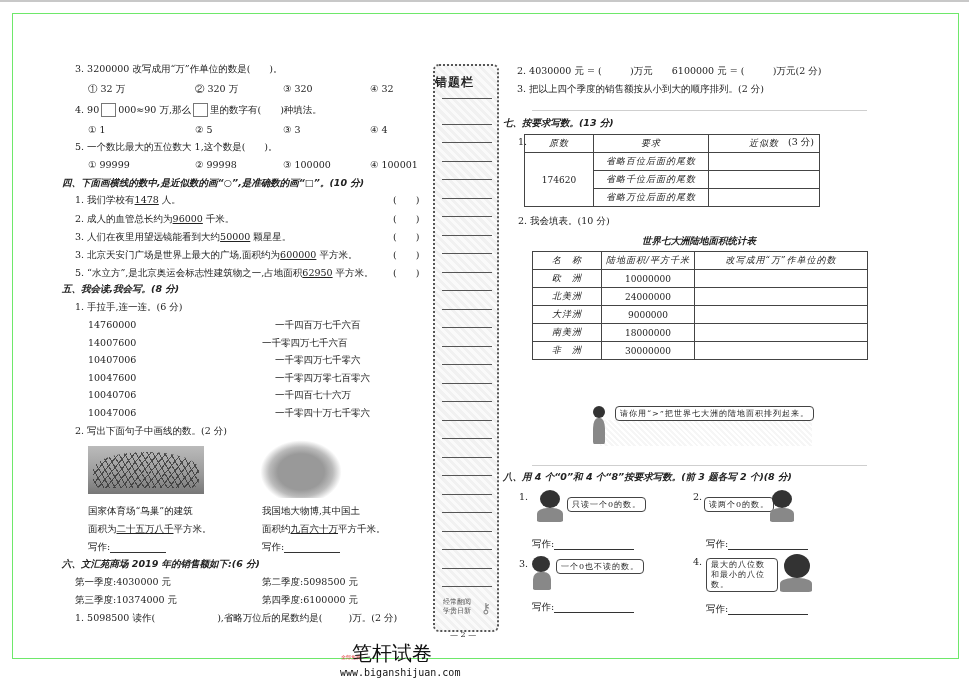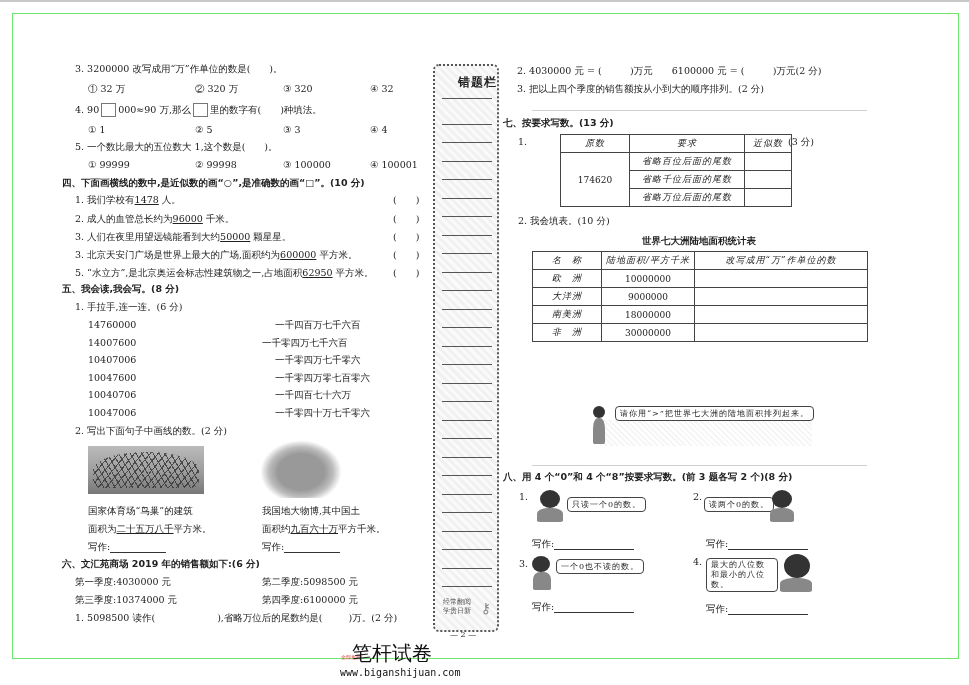--- a/index.html
+++ b/index.html
@@ -9,30 +9,30 @@
     font-family:"DejaVu Serif","Liberation Serif",serif;
     color:#222;
   }
   .topbar { position:absolute; left:0; top:0; width:969px; height:2px; background:#c8c8c8; }
   .frame {
     position:absolute; left:12px; top:13px; width:947px; height:646px;
     border:1.5px solid #6ee86a; box-sizing:border-box;
   }
   .abs { position:absolute; white-space:nowrap; }
   .t { font-size:9.5px; line-height:12px; }
-  .h { font-size:9.5px; font-weight:bold; font-family:"DejaVu Sans","Liberation Sans",sans-serif; }
+  .h { font-size:9.5px; font-weight:bold; font-family:"DejaVu Sans","Liberation Sans",sans-serif;font-style:italic; }
   .u { text-decoration:underline; }
   .blank { display:inline-block; width:13px; height:12px; border:1px solid #777; vertical-align:middle; margin:0 2px; }
   
   .errcol {
     position:absolute; left:433px; top:64px; width:66px; height:568px;
     border:2px dotted #555; border-radius:6px; box-sizing:border-box;
     background:repeating-linear-gradient(45deg,#fafafa 0 3px,#f1f1f1 3px 6px);
   }
-  .errcol .title { position:absolute; left:0; width:100%; top:8px; text-align:right;
+  .errcol .title { position:absolute; left:0; width:100%; top:8px; text-align:left;
     font-family:"DejaVu Sans","Liberation Sans",sans-serif; font-size:12px; font-weight:bold; letter-spacing:1px; }
   .errcol .line { position:absolute; left:7px; width:50px; height:1px; background:#555; }
   .errcol .motto { position:absolute; left:8px; bottom:14px; font-size:7px; line-height:9px; color:#555; }
   .errcol .key { position:absolute; right:6px; bottom:14px; font-size:14px; color:#888; }
   .sep { position:absolute; height:1px; background:#cfcfcf; }
   table.t1, table.t2 { position:absolute; border-collapse:collapse; font-size:9px; }
   table.t1 td, table.t2 td { border:1px solid #444; text-align:center; padding:0; }
   .kai { font-family:"DejaVu Serif","Liberation Serif",serif; font-style:italic; letter-spacing:1px; }
   .photo1 { position:absolute; left:88px; top:446px; width:116px; height:48px;
     background:linear-gradient(#bbb,#999 60%,#777); overflow:hidden; }
@@ -158,21 +158,21 @@
   <div class="key">⚷</div>
 </div>
 
 <div class="abs t" style="left:517px;top:65px">2. 4030000 元 = (　　　)万元　　6100000 元 = (　　　)万元(2 分)</div>
 <div class="abs t" style="left:517px;top:83px">3. 把以上四个季度的销售额按从小到大的顺序排列。(2 分)</div>
 <div class="sep" style="left:532px;top:110px;width:335px"></div>
 
 <div class="abs h" style="left:503px;top:117px">七、按要求写数。(13 分)</div>
 <div class="abs t" style="left:518px;top:136px">1.</div>
 <div class="abs t" style="left:788px;top:136px">(3 分)</div>
-<table class="t1" style="left:560px;top:134px;width:232px">
+<table class="t1" style="left:524px;top:134px;width:296px">
   <tbody>
       <tr style="height:18px">
     <td class="kai" style="width:68px">原数</td>
     <td class="kai" style="width:114px">要求</td>
     <td class="kai">近似数</td>
   </tr>
   <tr style="height:18px">
     <td rowspan="3">174620</td>
     <td class="kai">省略百位后面的尾数</td>
     <td></td>
@@ -196,20 +196,25 @@
     <td class="kai" style="width:68px">名　称</td>
     <td class="kai" style="width:92px">陆地面积/平方千米</td>
     <td class="kai">改写成用“万”作单位的数</td>
   </tr>
   <tr style="height:18px">
         <td class="kai">欧　洲</td>
         <td>10000000</td>
         <td></td>
       </tr>
   <tr style="height:18px">
+        <td class="kai">北美洲</td>
+        <td>24000000</td>
+        <td></td>
+      </tr>
+  <tr style="height:18px">
         <td class="kai">大洋洲</td>
         <td>9000000</td>
         <td></td>
       </tr>
   <tr style="height:18px">
         <td class="kai">南美洲</td>
         <td>18000000</td>
         <td></td>
       </tr>
   <tr style="height:18px">

